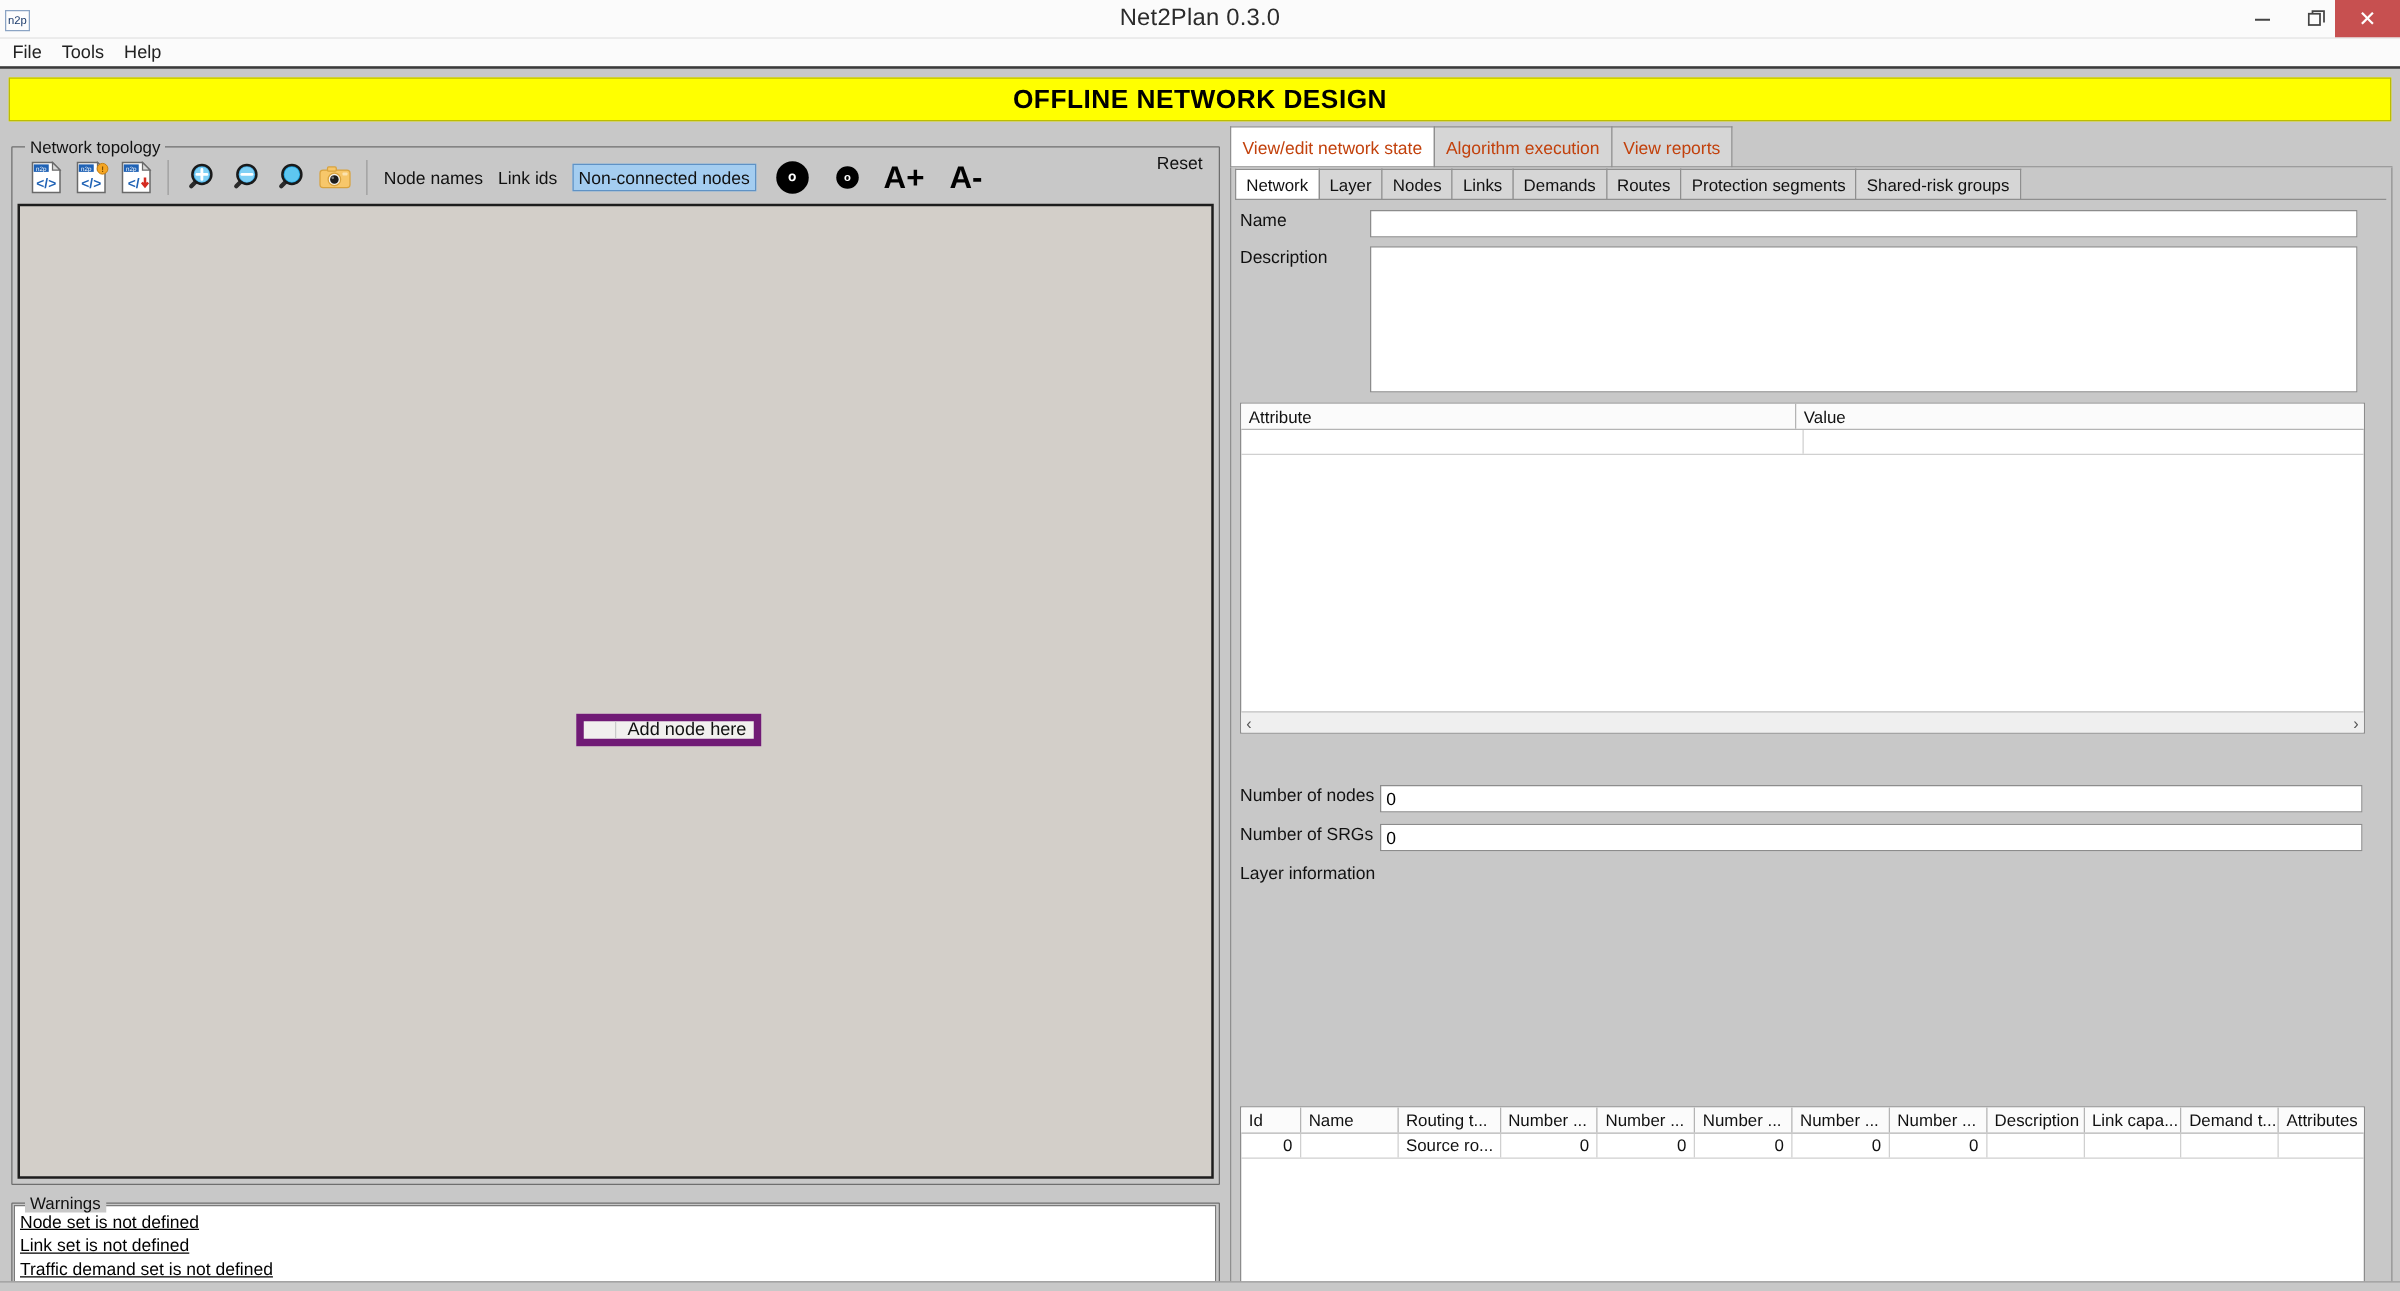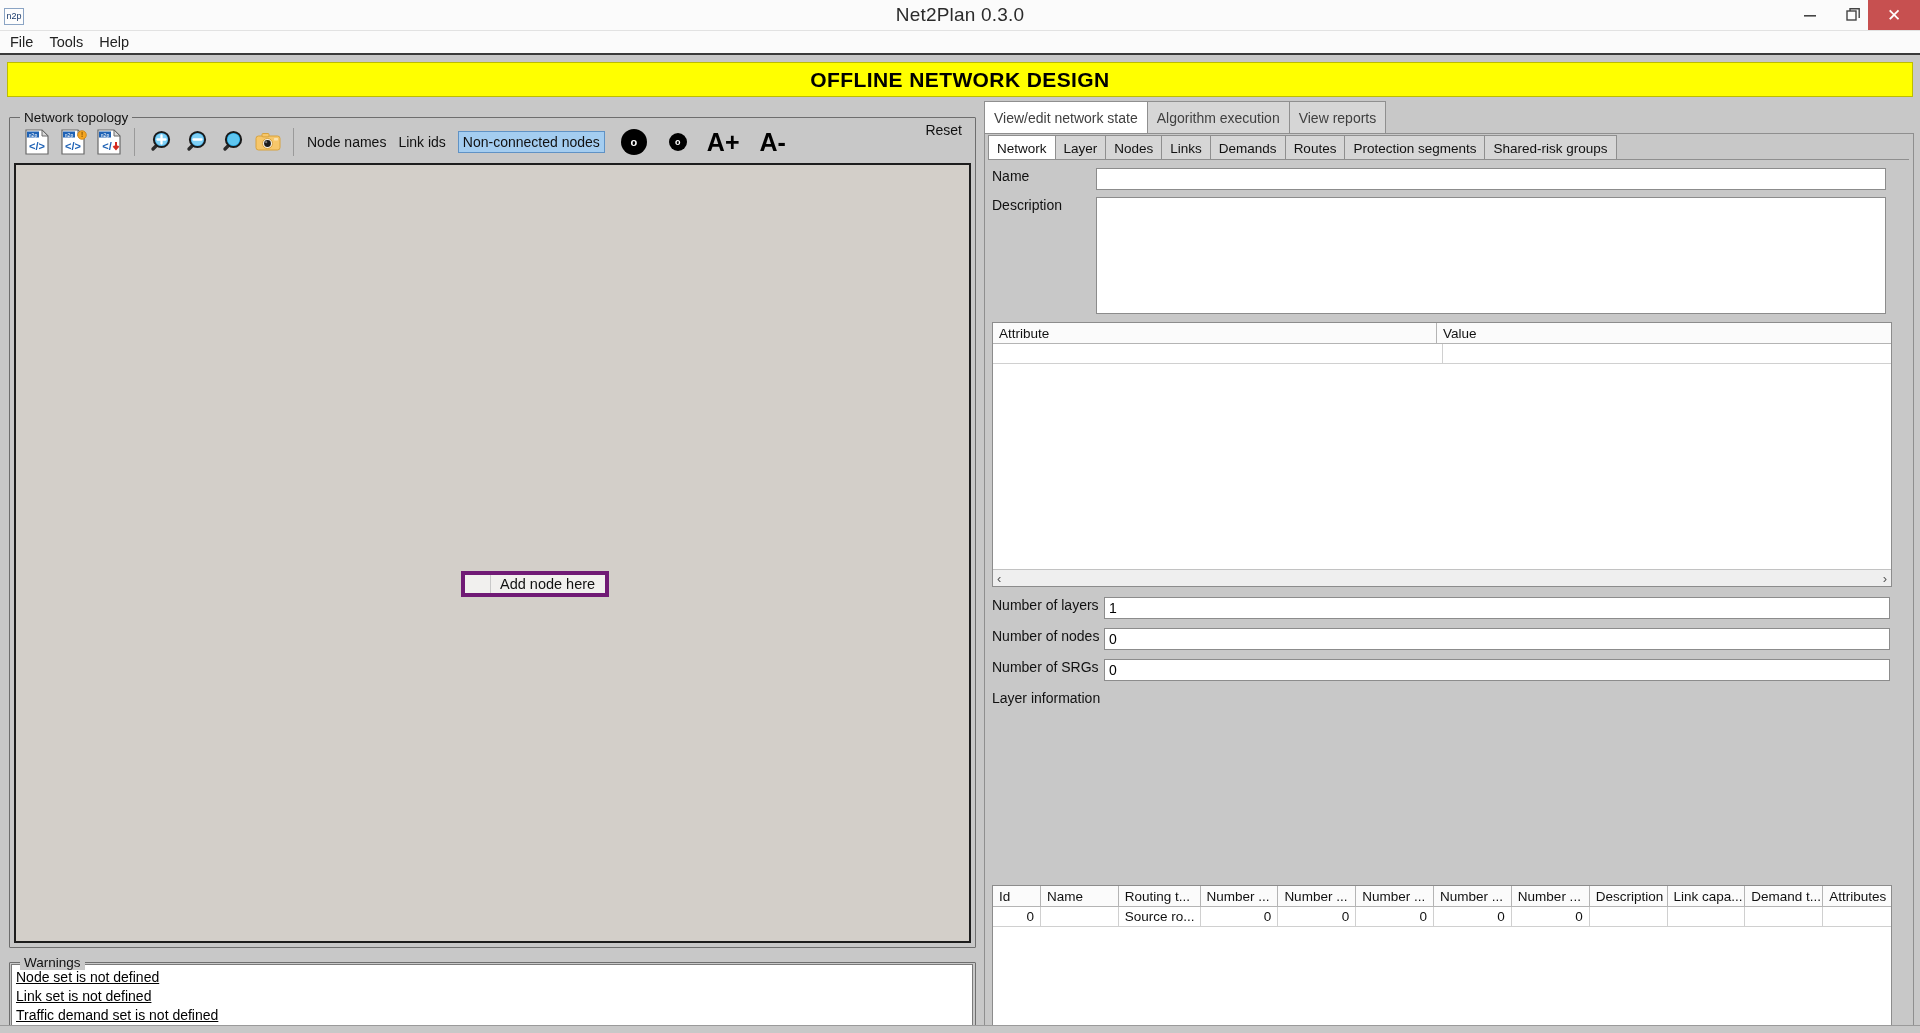--- a/index.html
+++ b/index.html
@@ -93,21 +93,21 @@
   .font-btn { font-size: 25px; font-weight: bold; color: #000; margin-left: 20px; }
   #reset-lbl {
     position: absolute; right: 14px; top: 12px; font-size: 14px; color: #111;
   }
   #canvas-area {
     position: absolute; left: 5px; top: 53px; width: 957px; height: 780px;
     background: #d3cfc9; border: 2px solid #1d1d1d;
   }
   #add-node-btn {
     position: absolute; left: 445px; top: 406px; width: 148px; height: 26px;
-    background: #f1f0ee; border: 4px solid #701a75;
+    background: #f1f0ee; border: 6px solid #701a75;
     display: flex; align-items: center;
     font-size: 14.5px; color: #111;
   }
   #add-node-gutter {
     width: 26px; height: 100%; border-right: 1px solid #c9c9c9;
   }
   #add-node-label { padding-left: 9px; }
 
   
   #warn-panel {
@@ -120,21 +120,21 @@
   }
   .warn-line { font-size: 14px; color: #000; line-height: 19px; white-space: nowrap; text-decoration: underline; }
 
   
   #right-panel {
     position: absolute; left: 984px; top: 55px; width: 930px; height: 917px;
   }
   
   #outer-tabs { position: absolute; left: 0; top: 0; height: 24px; display: flex; align-items: flex-end; }
   .otab {
-    height: 23px; padding: 16px 9px; font-size: 14px; color: #404040;
+    height: 23px; padding: 16px 9px; font-size: 14px; color: #c2410c;
     border: 1px solid #8f8f8f; border-bottom: none;
     background: #d6d6d6; display: flex; align-items: center;
     margin-right: -1px;
   }
   .otab.active { background: #fff; height: 24px; }
   #outer-tabs-underline {
     position: absolute; left: 0; top: 23px; width: 930px; height: 1px; background: #8f8f8f;
   }
   #outer-body {
     position: absolute; left: 0; top: 24px; width: 930px; height: 893px;
@@ -387,24 +387,20 @@
           <div class="tbl-row">
             <div class="td" style="width:450px;"></div>
             <div class="td" style="width:448px; border-right:none;"></div>
           </div>
           <div class="hscroll">
             <span class="arr">‹</span>
             <span class="arr">›</span>
           </div>
         </div>
 
-        <div class="field-row" style="left:4px; top:437px;">
-          <div class="field-label" style="width:112px;">Number of layers</div>
-          <input class="txt-input" style="width: 786px; height: 22px;" value="1">
-        </div>
         <div class="field-row" style="left:4px; top:468px;">
           <div class="field-label" style="width:112px;">Number of nodes</div>
           <input class="txt-input" style="width: 786px; height: 22px;" value="0">
         </div>
         <div class="field-row" style="left:4px; top:499px;">
           <div class="field-label" style="width:112px;">Number of SRGs</div>
           <input class="txt-input" style="width: 786px; height: 22px;" value="0">
         </div>
 
         <div class="field-label" style="position:absolute; left:4px; top:530px;">Layer information</div>

